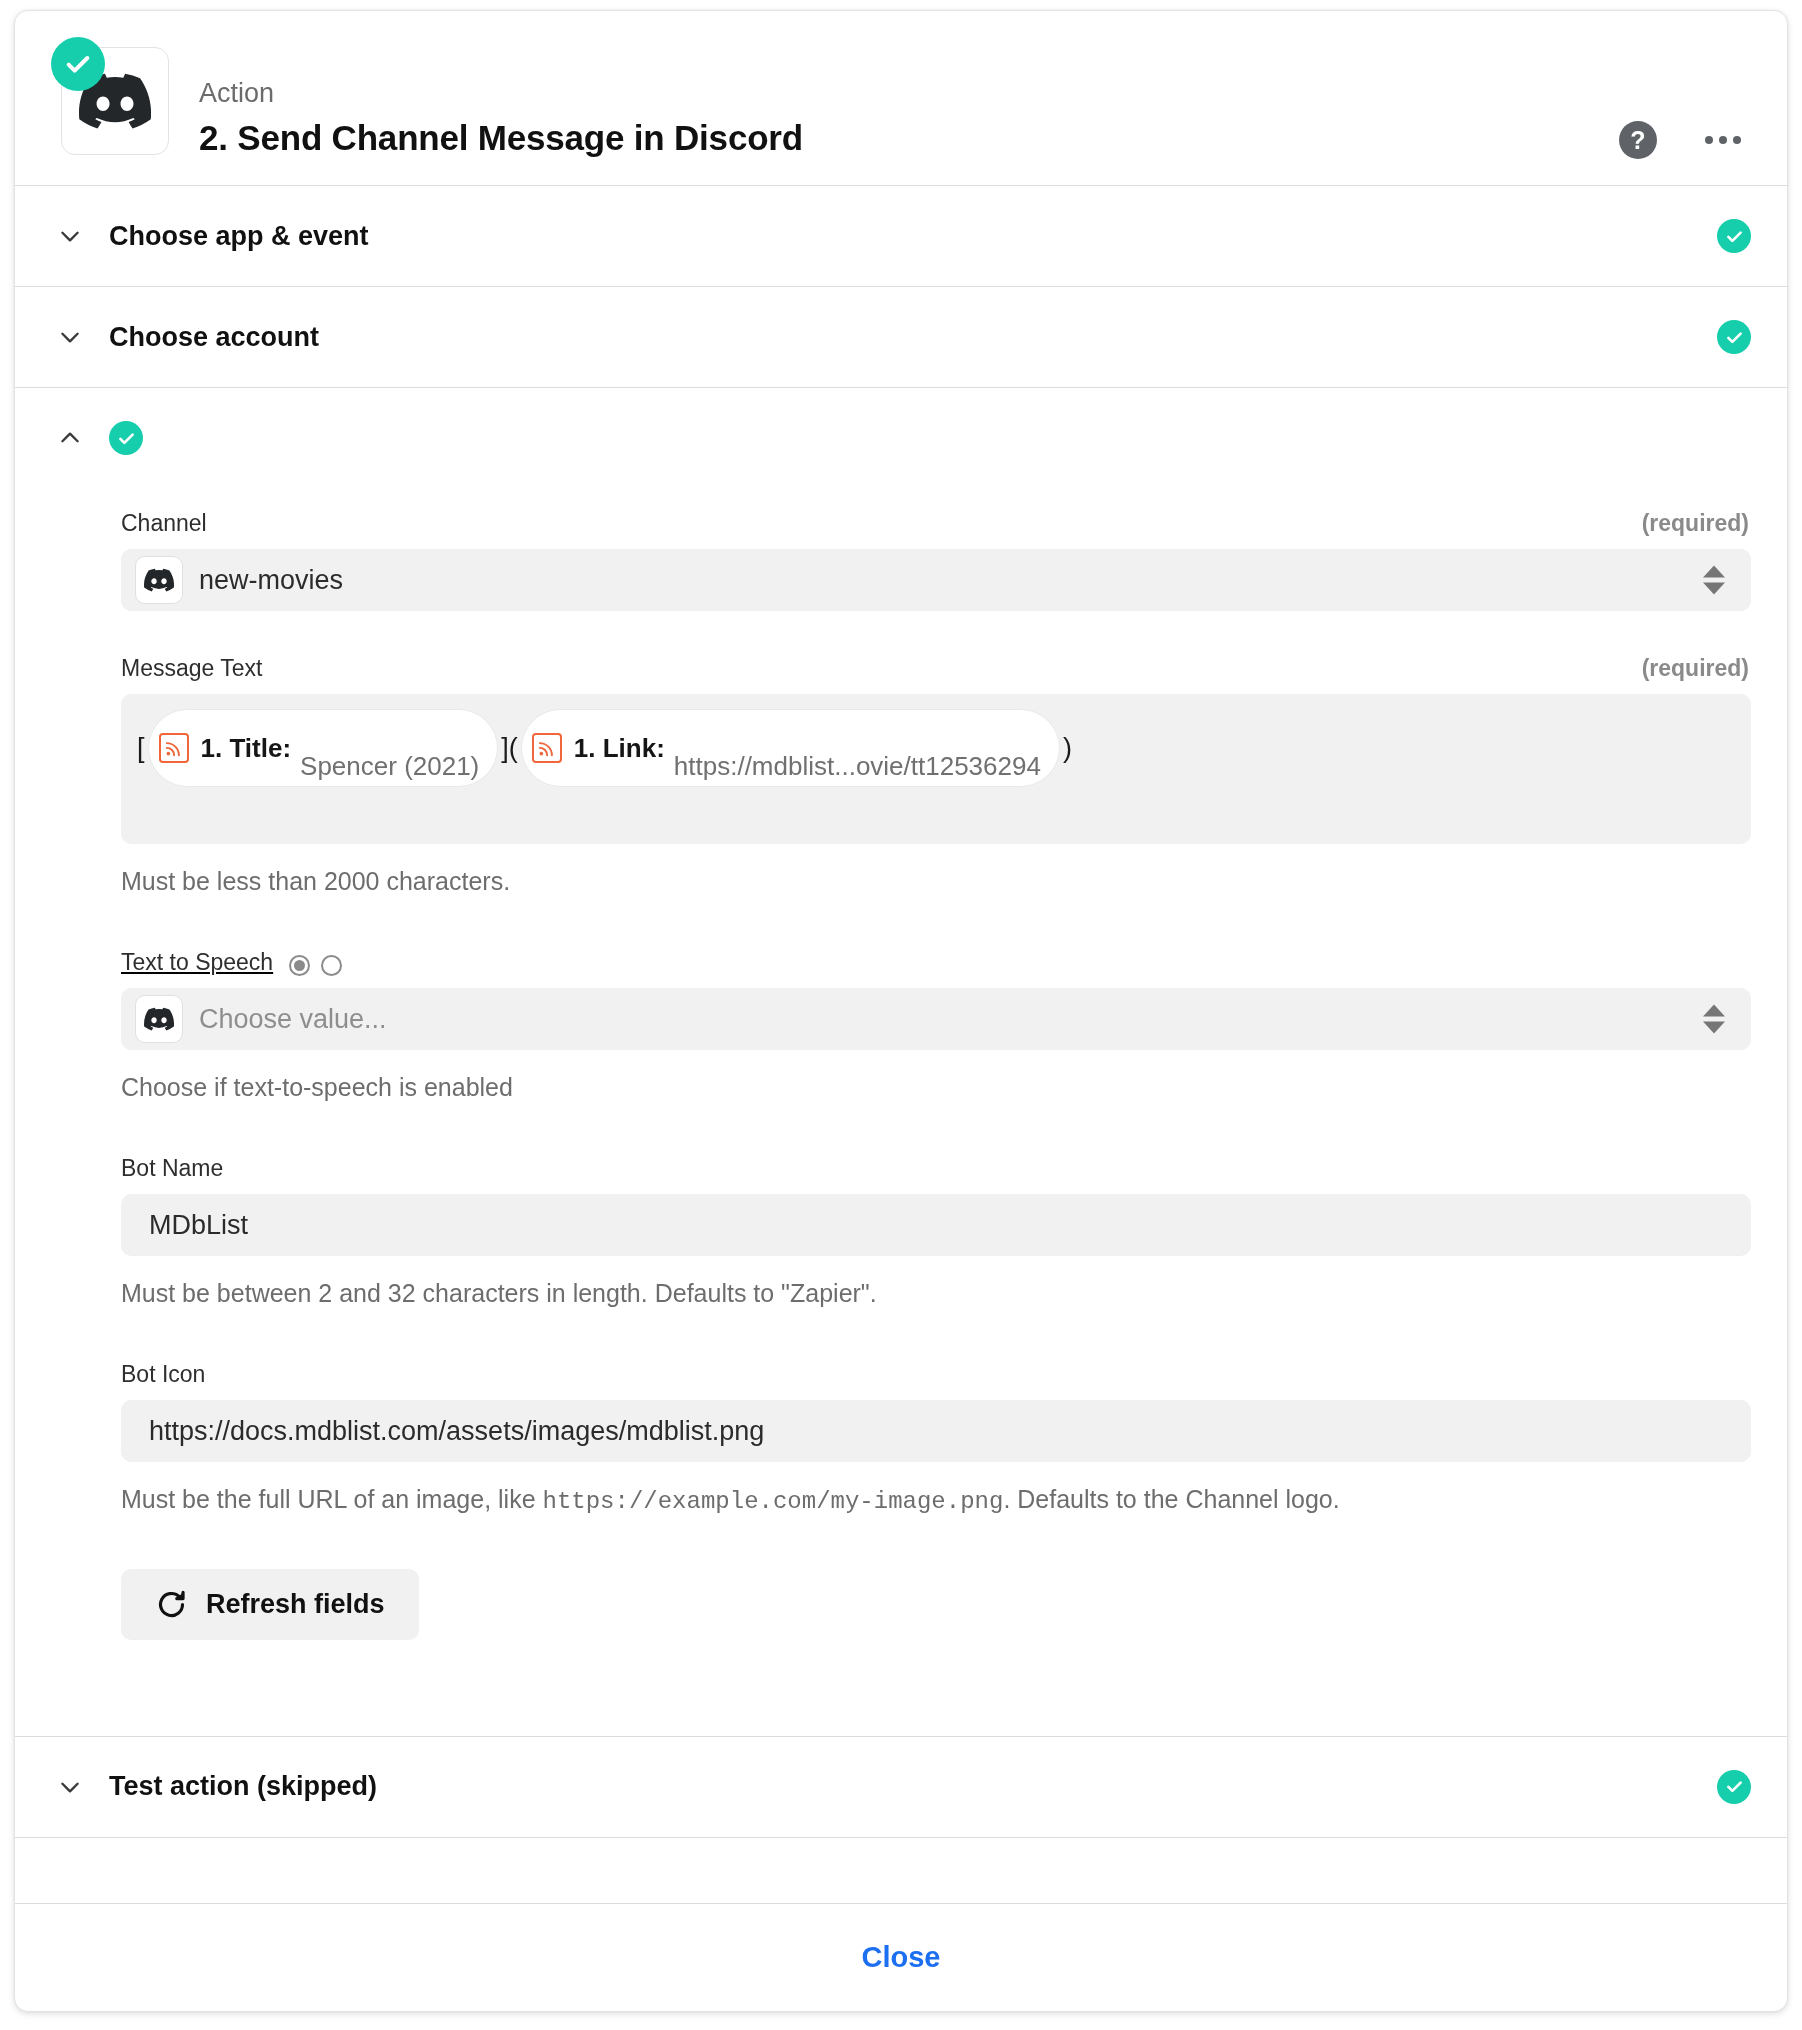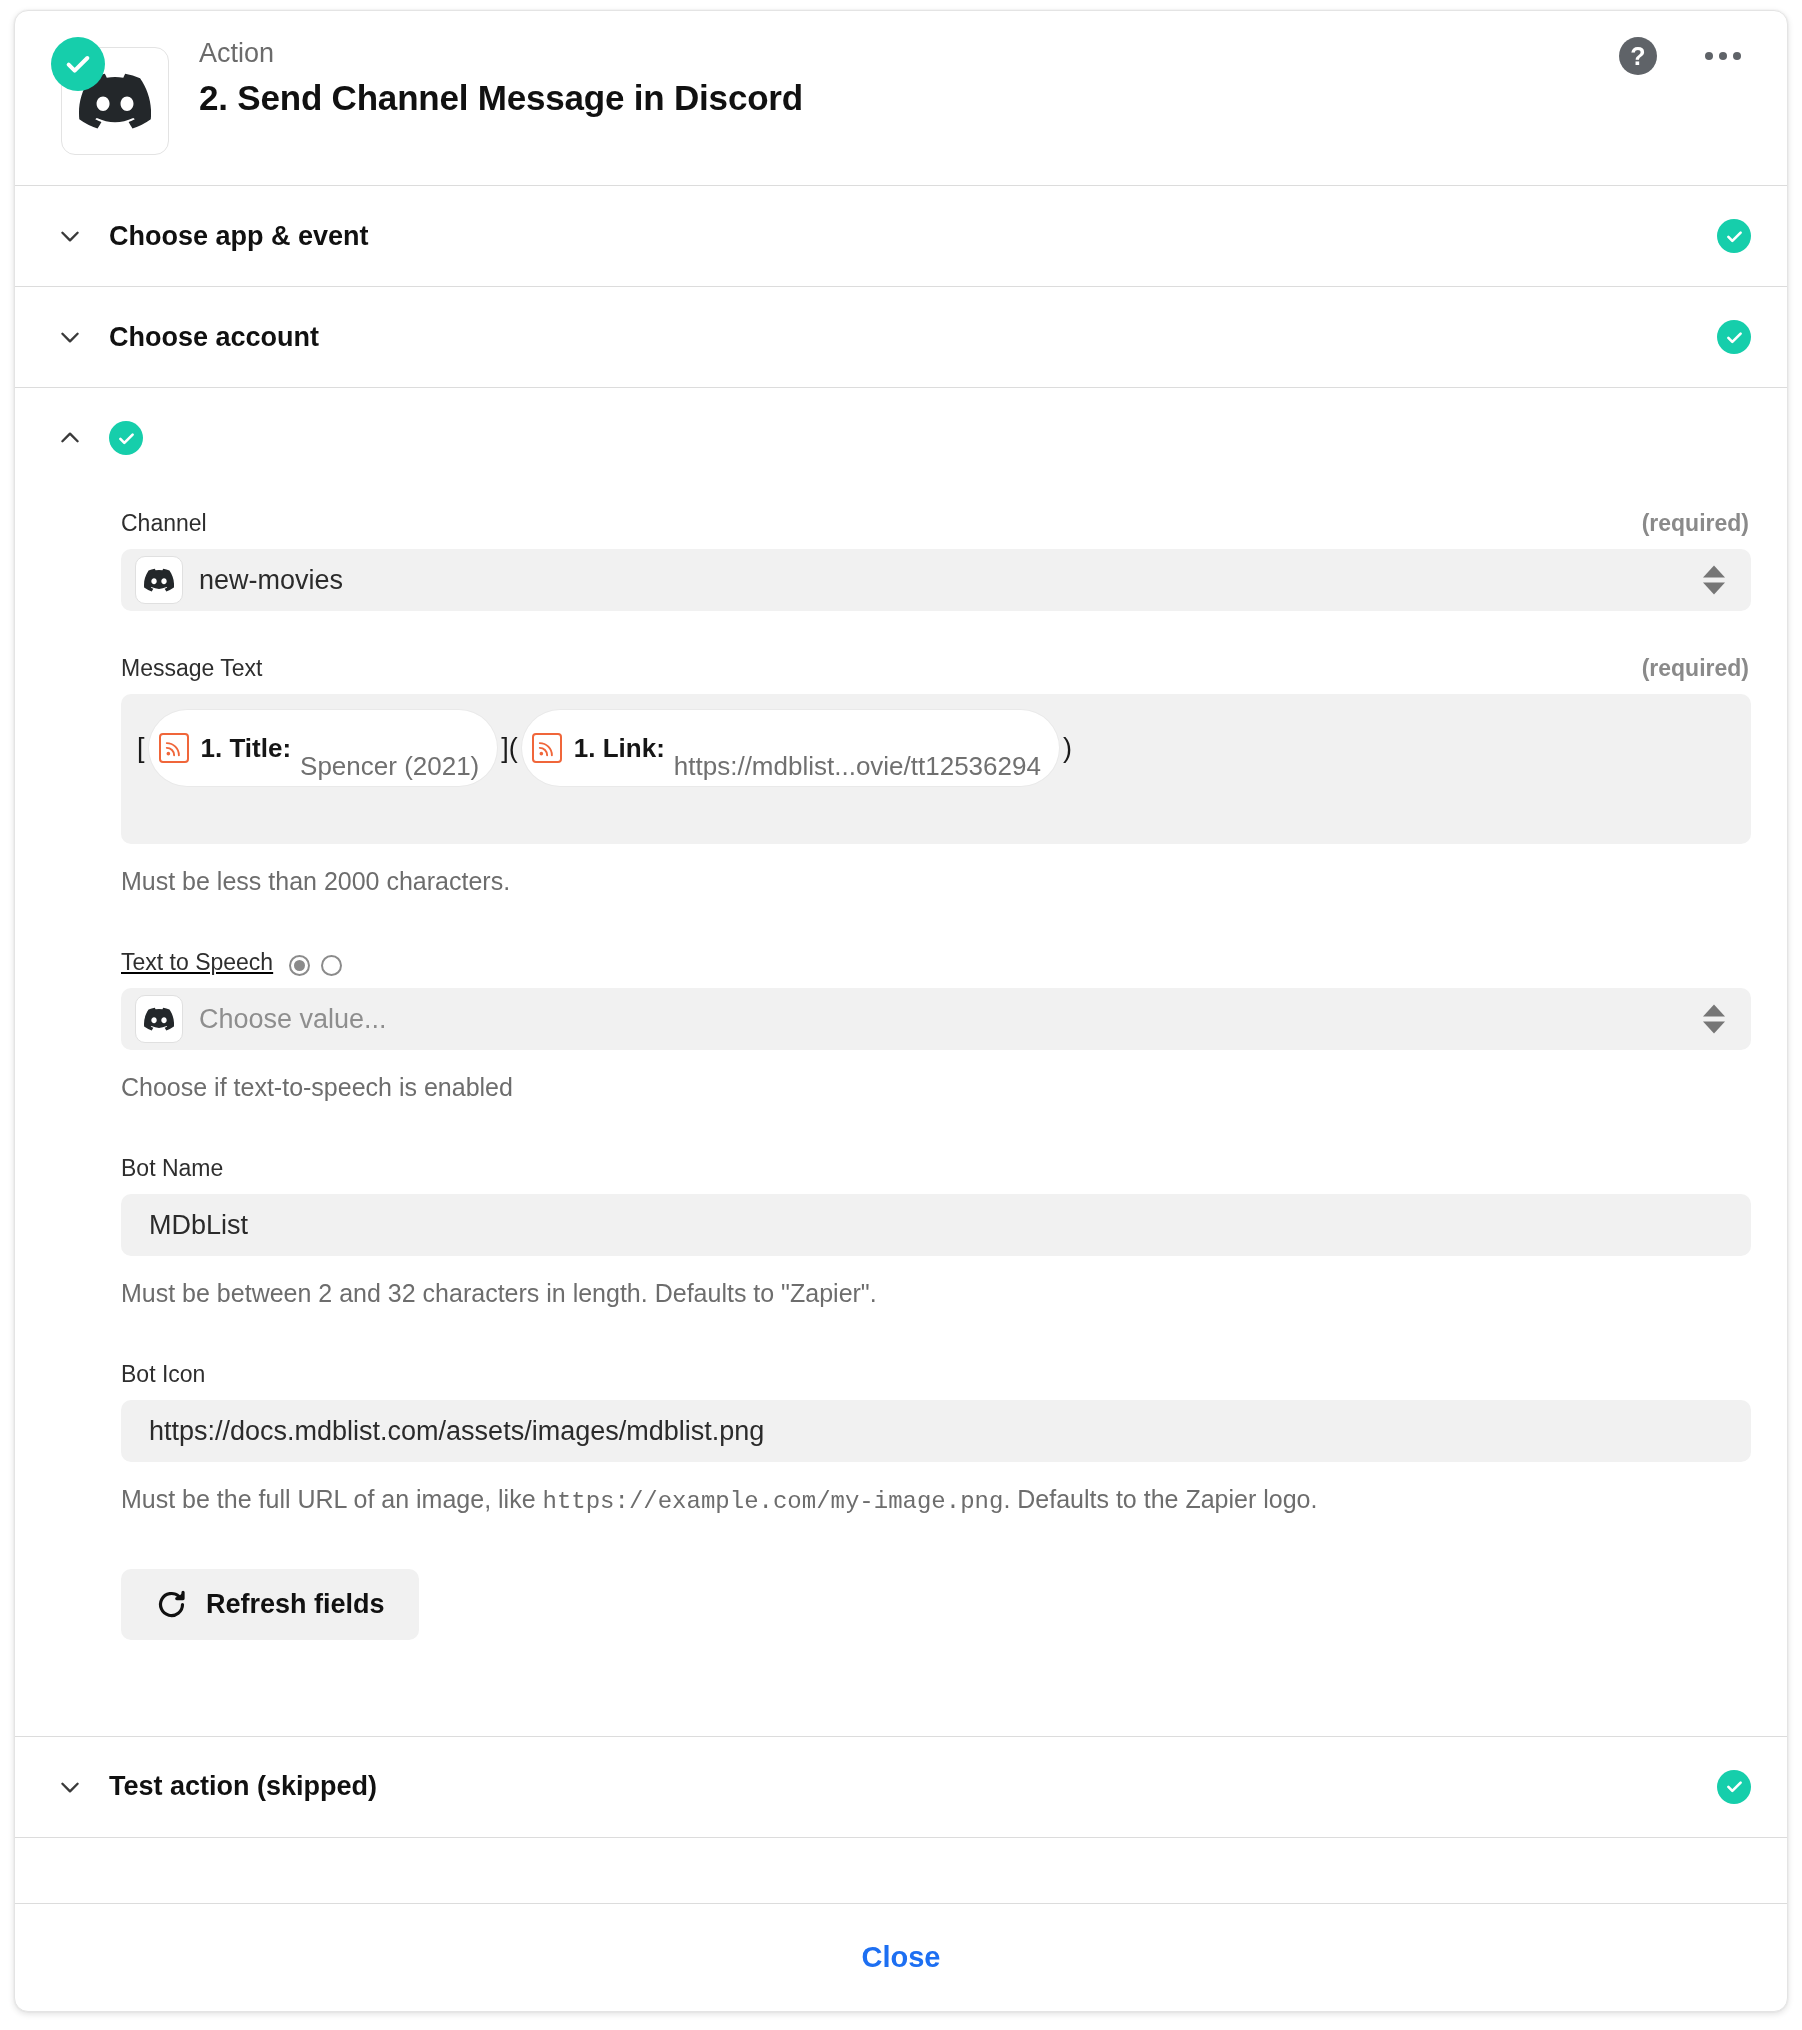--- a/index.html
+++ b/index.html
@@ -28,21 +28,21 @@
     border-radius: 14px;
     box-shadow: 0 2px 6px rgba(0,0,0,0.12), 0 0 0 1px rgba(0,0,0,0.02);
     overflow: hidden;
     display: flex;
     flex-direction: column;
   }
 
   
   .header {
     display: flex;
-    align-items: flex-start;
+    align-items: flex-end;
     padding: 26px 36px 26px 32px;
     border-bottom: 1px solid #dcdcdc;
     min-height: 150px;
   }
   .app-icon-wrap {
     position: relative;
     width: 122px;
     height: 122px;
     flex: 0 0 122px;
   }
@@ -535,21 +535,21 @@
         <div class="spacer-lg"></div>
 
         
         <div class="field">
           <div class="field-label-row">
             <span class="field-label">Bot Icon</span>
           </div>
           <div class="control plain">
             <span class="control-value">https://docs.mdblist.com/assets/images/mdblist.png</span>
           </div>
-          <div class="help-text"><span>Must be the full URL of an image, like </span><span class="mono">https://example.com/my-image.png</span><span>. Defaults to the Zapier logo.</span></div>
+          <div class="help-text"><span>Must be the full URL of an image, like </span><span class="mono">https://example.com/my-image.png</span><span>. Defaults to the Channel logo.</span></div>
         </div>
 
         <div class="spacer-lg"></div>
 
         
         <button class="refresh-btn">
           <span>
             <svg viewBox="0 0 24 24" aria-hidden="true">
               <path d="M20 12a8 8 0 11-2.6-5.9" fill="none" stroke="#111111" stroke-width="2.3" stroke-linecap="round"></path>
               <path d="M20.4 3.1v4.6h-4.6" fill="#111111" stroke="#111111" stroke-width="2.3" stroke-linecap="round" stroke-linejoin="round"></path>

